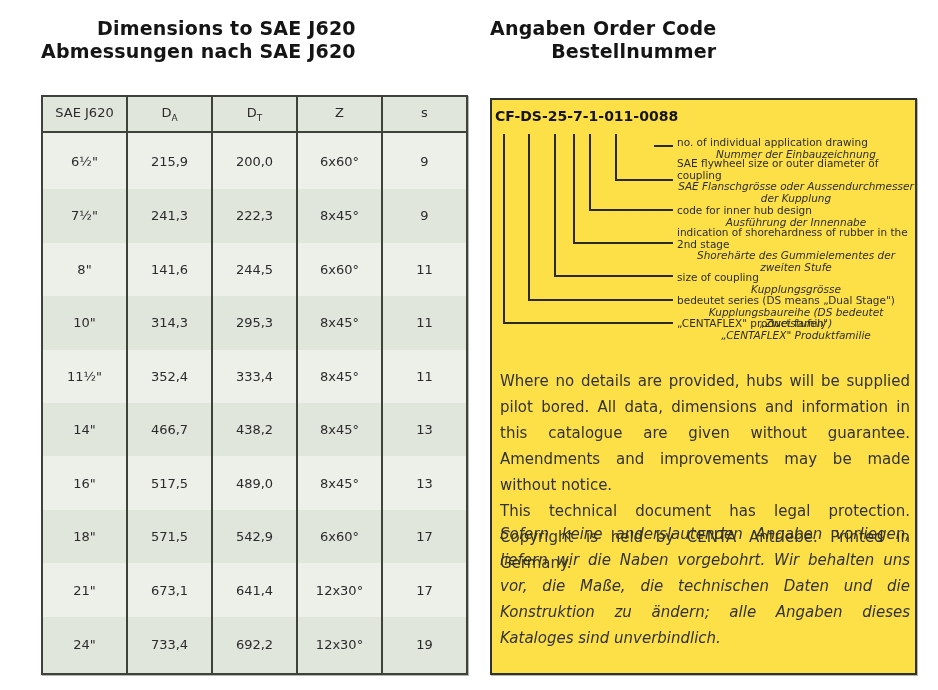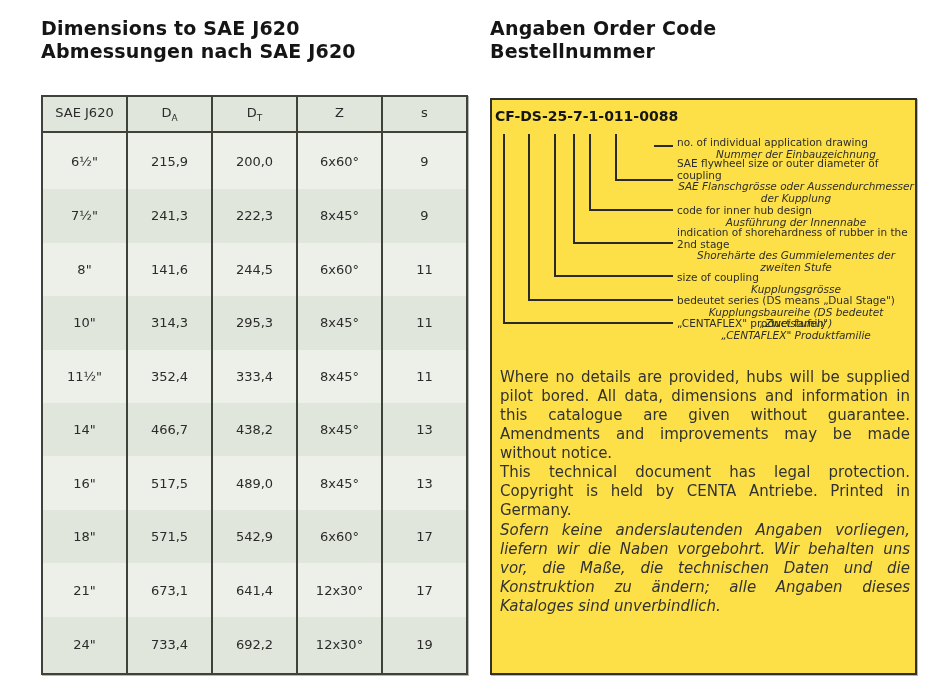--- a/index.html
+++ b/index.html
@@ -3,21 +3,21 @@
 <meta charset="utf-8">
 <style>
   * { margin:0; padding:0; box-sizing:border-box; }
   html,body { background:#ffffff; }
   body { width:938px; height:690px; overflow:hidden;
          font-family:"DejaVu Sans", sans-serif; }
   .page { position:relative; width:938px; height:690px; background:#ffffff; }
 
   
   .heading { position:absolute; top:17px; font-size:19px; font-weight:bold;
-             color:#151515; line-height:23px; letter-spacing:.2px; }
+             color:#151515; line-height:23px; letter-spacing:.2px;text-align:right; }
   .heading-left { left:41px; }
   .heading-right { left:490px; }
 
   
   table.dims { position:absolute; left:41px; top:95px; width:427px; height:580px;
                border-collapse:collapse; table-layout:fixed;
                border:2px solid #3f4239; box-shadow:1px 1px 0 rgba(90,95,85,.45);
                font-size:13px; color:#2b2b2b; }
   table.dims th, table.dims td { border-left:2px solid #3f4239; text-align:center;
                vertical-align:middle; font-weight:normal;margin-top:12px; }
@@ -33,21 +33,21 @@
   .code-line { position:absolute; left:3px; top:8px; font-size:14px; font-weight:bold;
                color:#151515; white-space:nowrap; }
 
   .vline { position:absolute; width:2px; background:#2a2a2a; }
   .hline { position:absolute; height:2px; background:#2a2a2a; }
 
   .lbl { position:absolute; left:185px; width:238px; font-size:10.5px;
          line-height:11.5px; color:#2d2d2d; }
   .lbl .de { font-style:italic;text-align:center; }
 
-  .notes { position:absolute; left:8px; width:410px; font-size:15px; line-height:19px;
+  .notes { position:absolute; left:8px; width:410px; font-size:15px; line-height:26px;
            color:#323232; text-align:justify; }
   .notes-en { top:268px; }
   .notes-de { top:421px; font-style:italic; }
   .notes p { margin:0; }
 </style>
 </head>
 <body>
 
 <div class="page">
 

